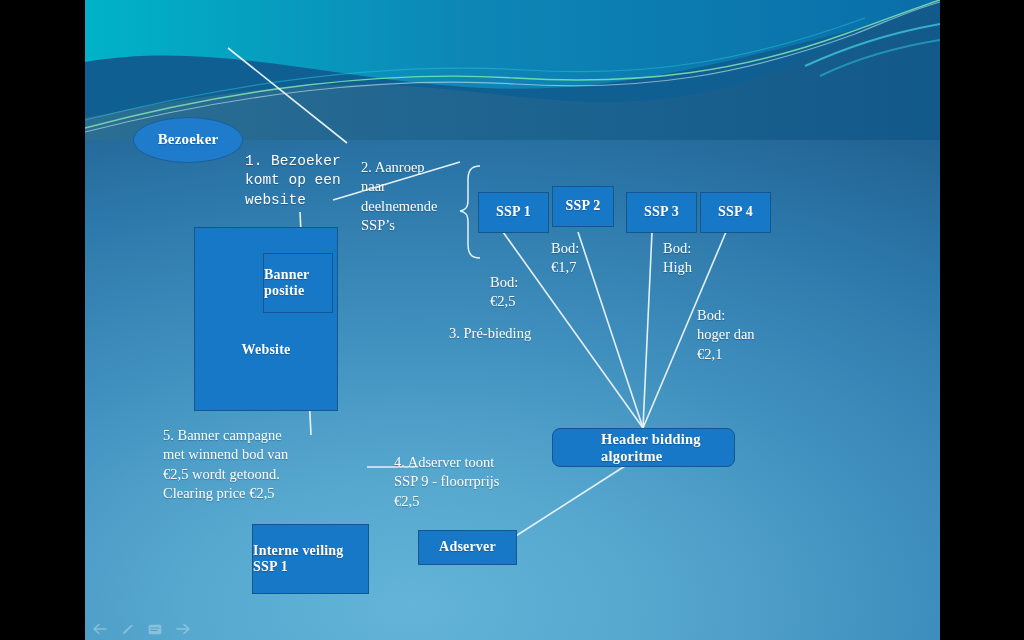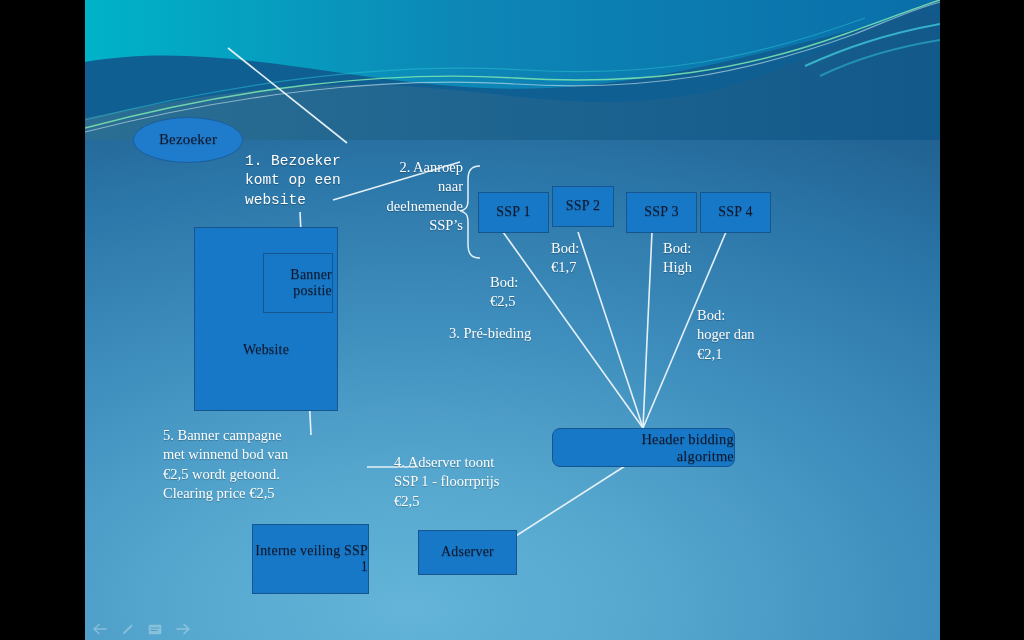--- a/index.html
+++ b/index.html
@@ -33,29 +33,30 @@
   
   .wave-layer { position:absolute; left:0; top:0; width:855px; height:140px; overflow:hidden; }
   .wave-svg { display:block; }
 
   
   .shape {
     position: absolute;
     box-sizing: border-box;
     background: #1878c8;
     border: 1.5px solid #17558f;
-    color: #0f172a;
+    color: #ffffff;
     display: flex;
     align-items: center;
     justify-content: center;
-    text-align: right;
+    text-align: left;
     line-height: 1.15;
     font-size: 14px;
     letter-spacing: .2px;
     text-shadow: 0 1px 1px rgba(0,0,0,.25);
+    font-weight: bold;
   }
   .ellipse {
     border-radius: 50%;
     background: #1f7ccd;
     border: 1.5px solid #1a5f9e;
   }
   .rounded { border-radius: 8px; padding-left: 48px; }
 
   .label {
     position: absolute;
@@ -164,37 +165,37 @@
 
     <div class="shape rounded" style="left:467px; top:428px; width:183px; height:39px; font-size:14.5px;">
       <span>Header bidding algoritme</span>
     </div>
 
     <div class="shape" style="left:167px; top:524px; width:117px; height:70px;">
       <span>Interne veiling
 SSP 1</span>
     </div>
 
-    <div class="shape" style="left:333px; top:530px; width:99px; height:45px;">
+    <div class="shape" style="left:333px; top:530px; width:99px; height:35px;">
       <span>Adserver</span>
     </div>
 
     <div class="label" style="left:160px; top:152px; width:130px;font-family:Liberation Mono, monospace;">1. Bezoeker
 komt op een
 website</div>
 
-    <div class="label" style="left:268px; top:158px; width:110px;text-align:right;">2. Aanroep
+    <div class="label" style="left:276px; top:158px; width:110px;">2. Aanroep
 naar
 deelnemende
 SSP’s</div>
 
     <div class="label" style="left:364px; top:324px; width:140px;">3. Pré-bieding</div>
 
     <div class="label" style="left:309px; top:453px; width:160px;">4. Adserver toont
-SSP 1 - floorrprijs
+SSP 9 - floorrprijs
 €2,5</div>
 
     <div class="label" style="left:78px; top:426px; width:175px;">5. Banner campagne
 met winnend bod van
 €2,5 wordt getoond.
 Clearing price €2,5</div>
 
     <div class="label" style="left:405px; top:273px; width:70px;">Bod:
 €2,5</div>
 

